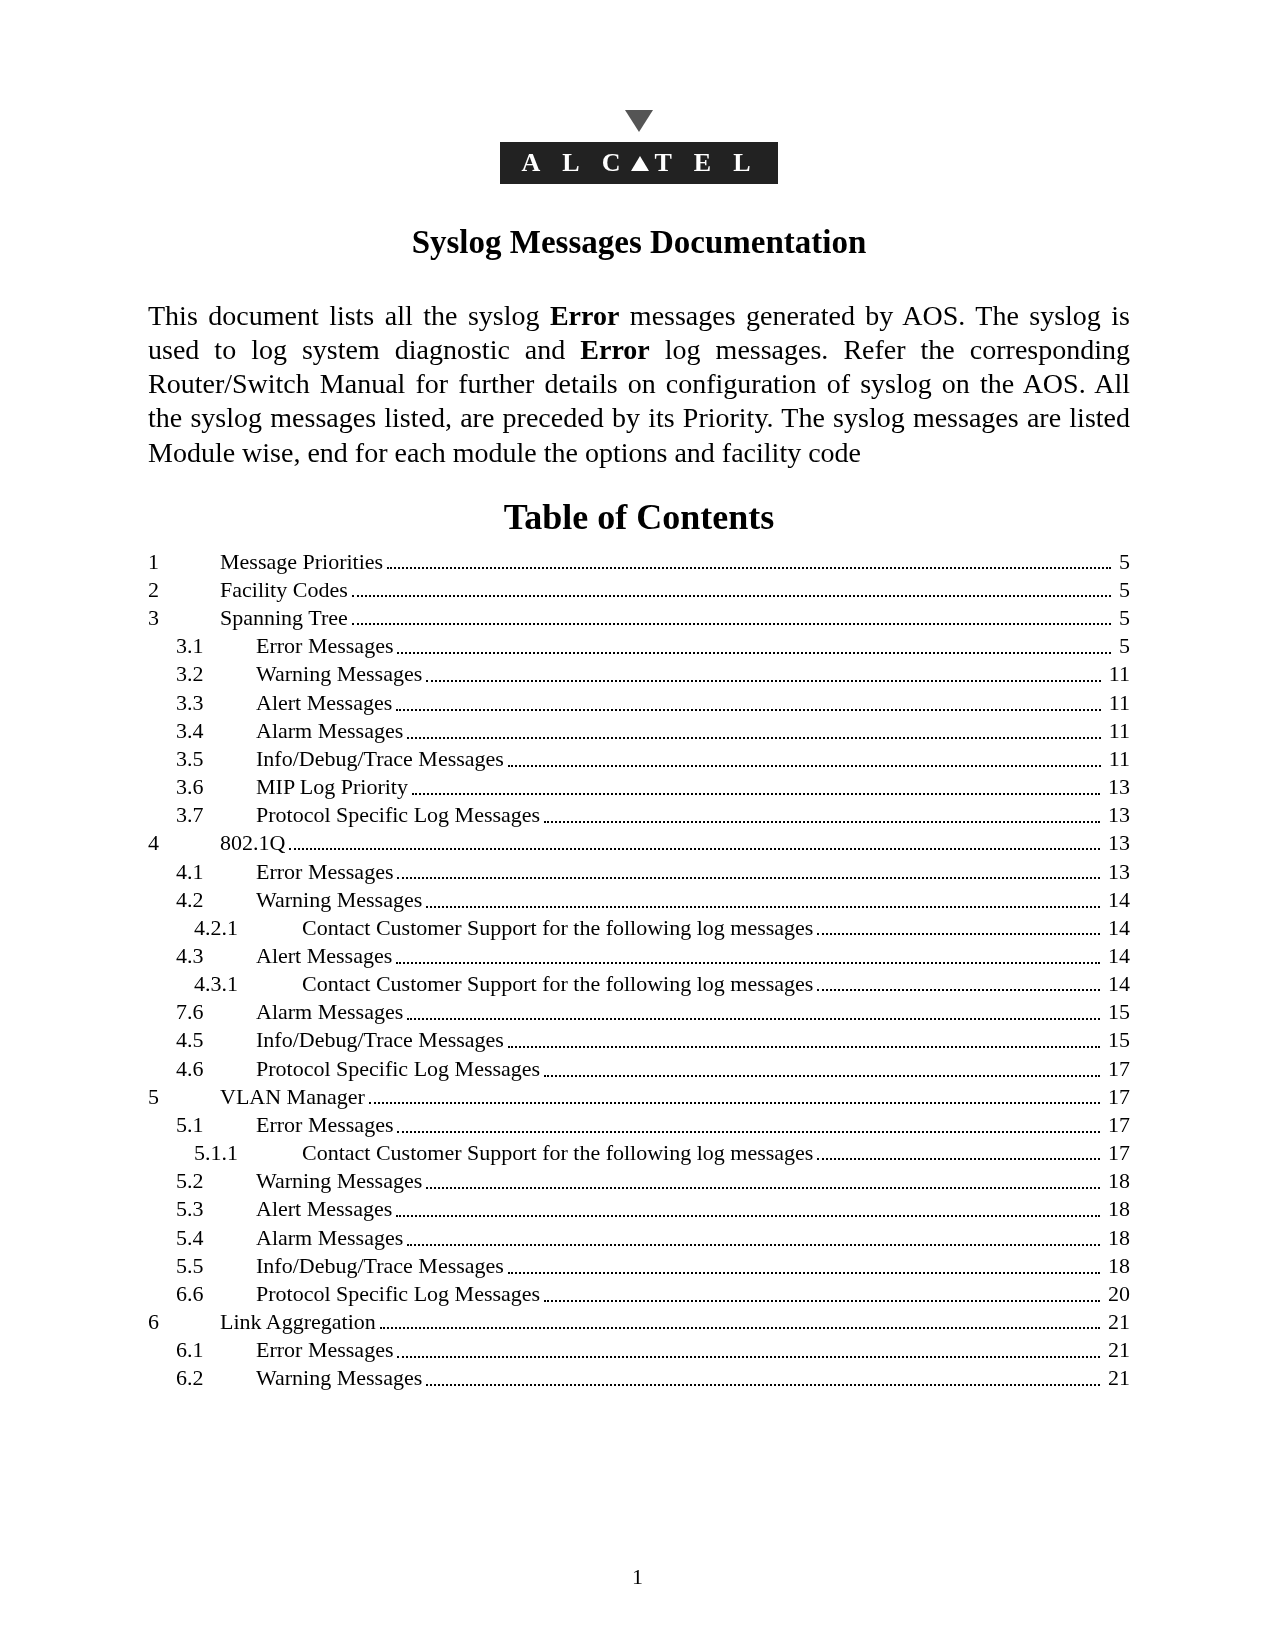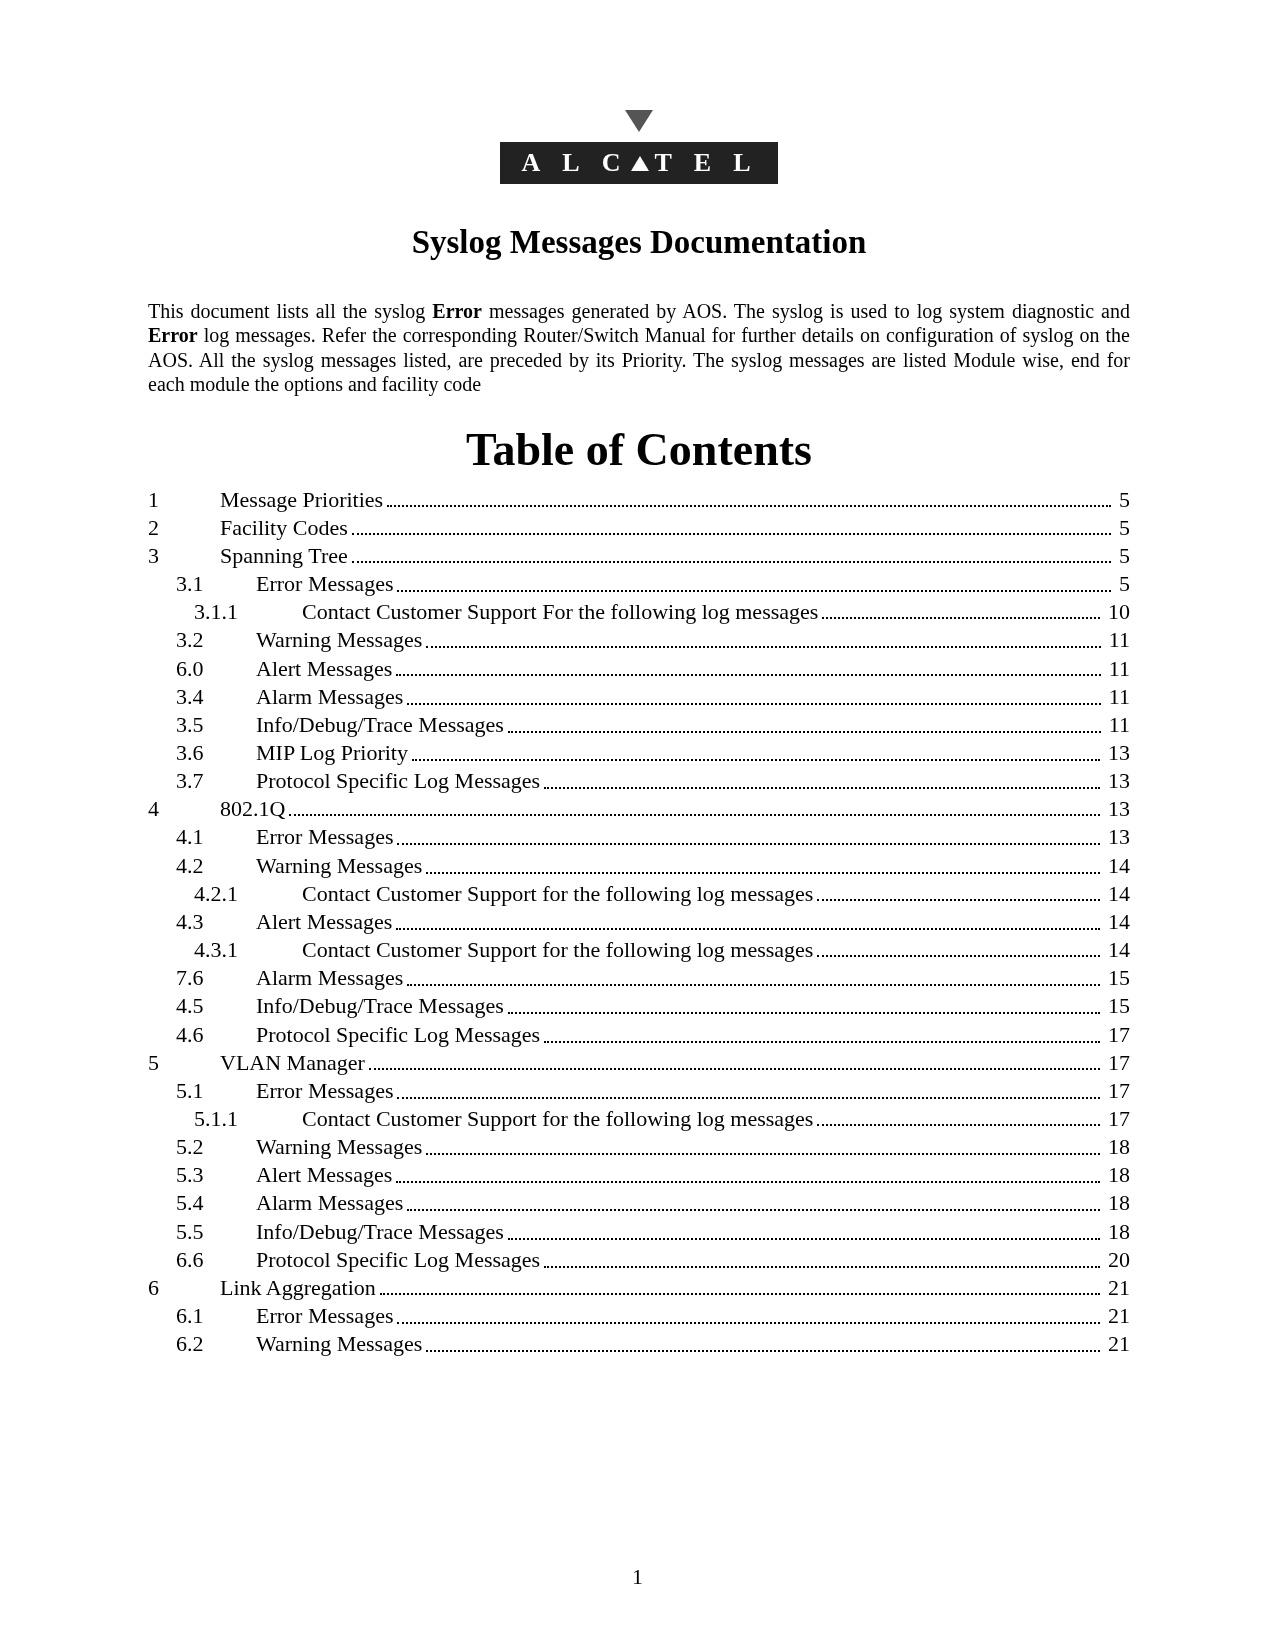--- a/index.html
+++ b/index.html
@@ -46,28 +46,28 @@
       vertical-align: 2px;
       margin: 0 -3px;
     }
     h1.title {
       text-align: center;
       font-size: 33px;
       font-weight: bold;
       margin: 30px 0 38px;
     }
     .intro {
-      font-size: 20px;
+      font-size: 28px;
       line-height: 1.22;
       text-align: justify;
       margin-bottom: 26px;
     }
     h2.toc-head {
       text-align: center;
-      font-size: 46px;
+      font-size: 36px;
       font-weight: bold;
       margin: 10px 0 10px;
     }
     .toc {
       font-size: 22px;
       line-height: 1.28;
     }
     .toc-row {
       display: flex;
       align-items: baseline;
@@ -138,34 +138,28 @@
       <span class="toc-title">Spanning Tree</span>
       <span class="dots"></span>
       <span class="toc-page"> 5</span>
     </div>
     <div class="toc-row l2">
       <span class="toc-num">3.1</span>
       <span class="toc-title">Error Messages</span>
       <span class="dots"></span>
       <span class="toc-page"> 5</span>
     </div>
-    <div class="toc-row l3">
-      <span class="toc-num">3.1.1</span>
-      <span class="toc-title">Contact Customer Support For the following log messages</span>
-      <span class="dots"></span>
-      <span class="toc-page"> 10</span>
-    </div>
     <div class="toc-row l2">
       <span class="toc-num">3.2</span>
       <span class="toc-title">Warning Messages</span>
       <span class="dots"></span>
       <span class="toc-page"> 11</span>
     </div>
     <div class="toc-row l2">
-      <span class="toc-num">6.0</span>
+      <span class="toc-num">3.3</span>
       <span class="toc-title">Alert Messages</span>
       <span class="dots"></span>
       <span class="toc-page"> 11</span>
     </div>
     <div class="toc-row l2">
       <span class="toc-num">3.4</span>
       <span class="toc-title">Alarm Messages</span>
       <span class="dots"></span>
       <span class="toc-page"> 11</span>
     </div>

